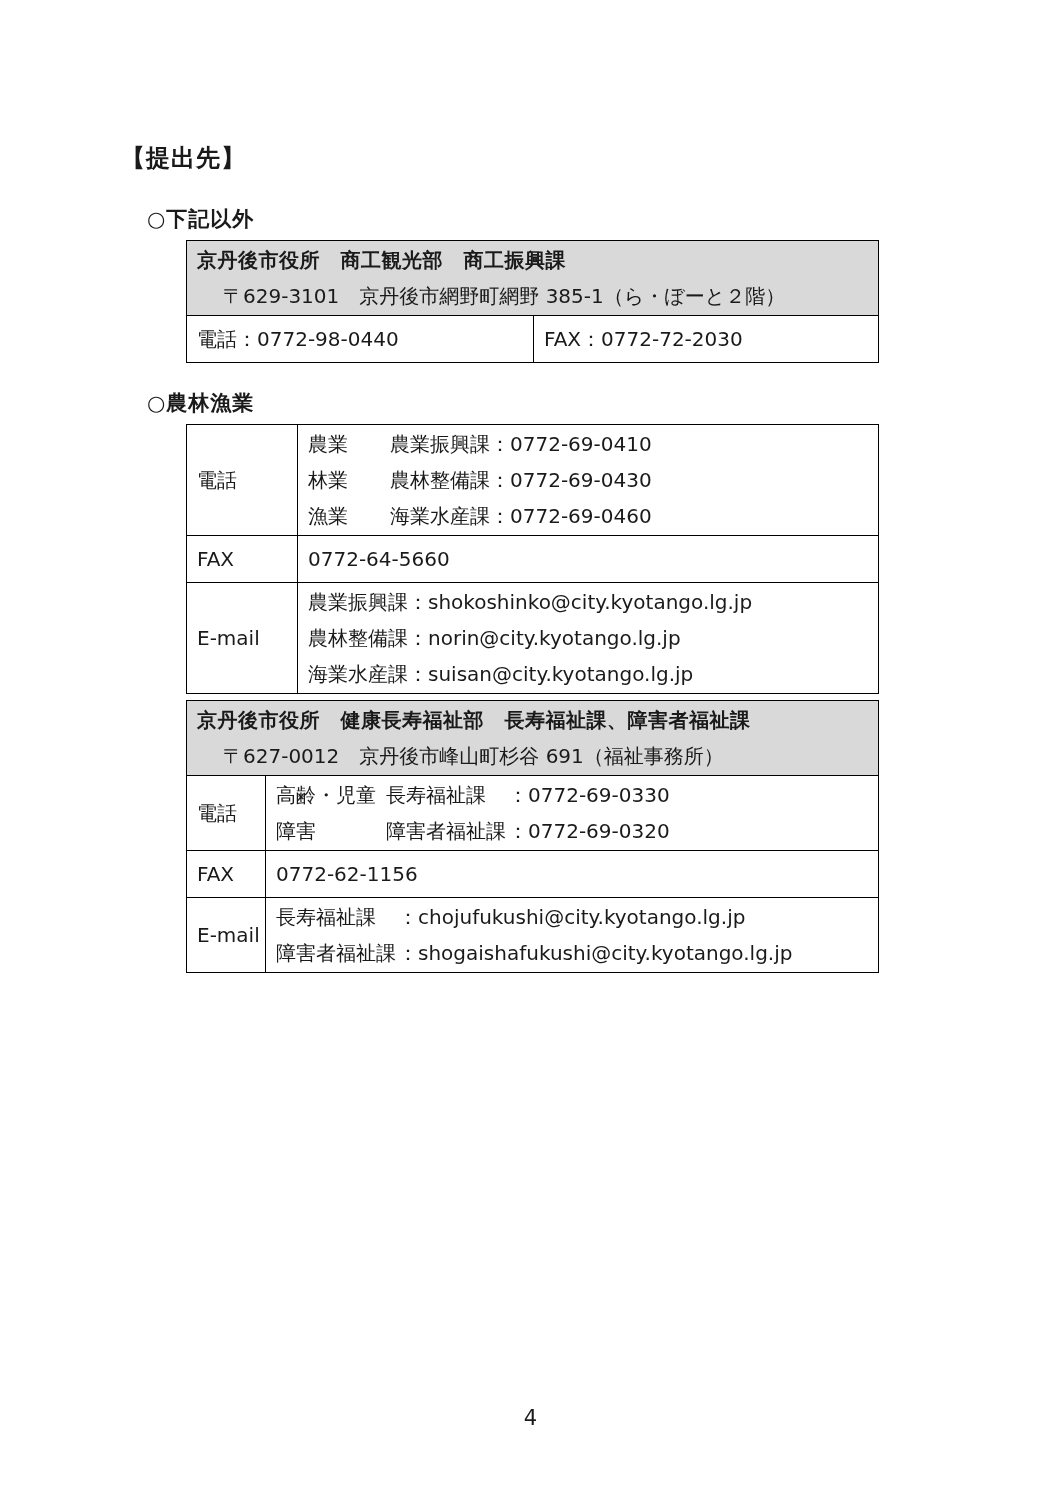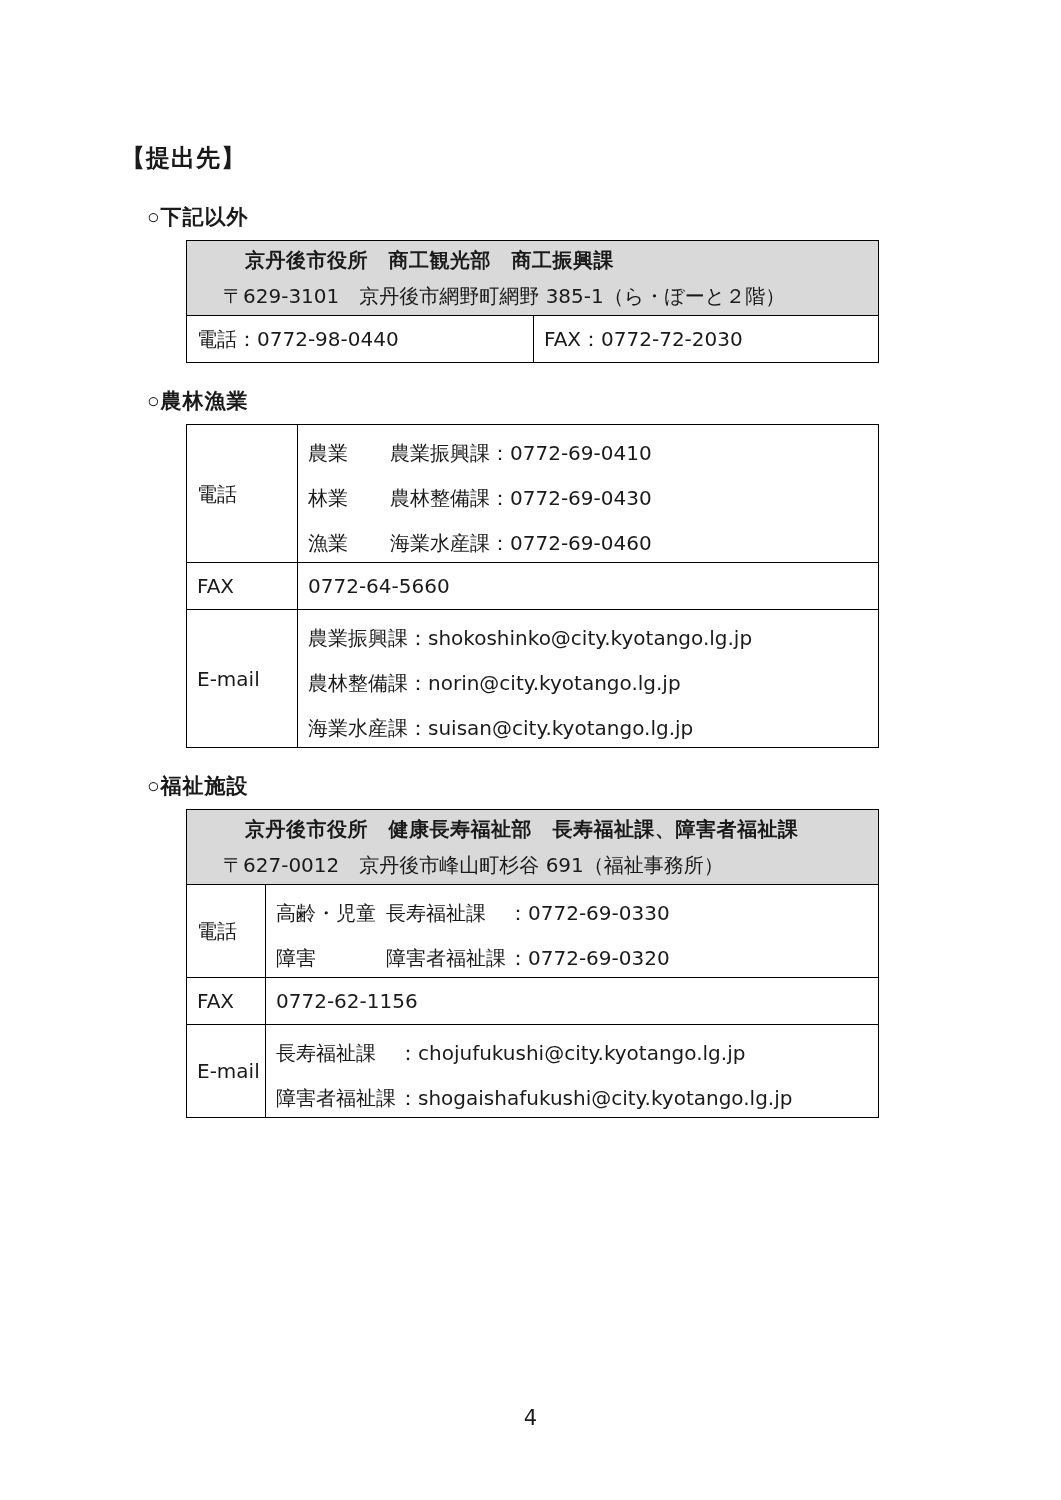--- a/index.html
+++ b/index.html
@@ -14,44 +14,44 @@
   .doc { position: absolute; inset: 0; }
 
   .title {
     margin: 142px 0 0 121px;
     font-size: 24px; font-weight: bold;
     line-height: 32px; letter-spacing: 1px;
   }
   .sec-heading {
     margin-left: 147px;
     font-size: 21px; font-weight: bold;
-    line-height: 30px; letter-spacing: 1px; font-family: Liberation Mono, monospace;
+    line-height: 30px; letter-spacing: 1px;
   }
   .sec-heading.first { margin-top: 30px; }
   .sec-heading.later { margin-top: 25px; }
 
   table.tbl {
     border-collapse: collapse;
     table-layout: fixed;
     width: 692px;
     margin: 6px 0 0 186px;
     font-size: 20px;
   }
   table.tbl td {
     border: 1px solid #000000;
     padding: 1px 10px;
     vertical-align: middle;
     overflow: hidden;
     white-space: nowrap;
   }
   td.hdr { background: #d9d9d9; padding: 2px 10px; }
-  .org  { font-weight: bold; line-height: 36px; letter-spacing: 0.5px; margin-left: 48px; }
+  .org  { font-weight: bold; line-height: 36px; letter-spacing: 0.5px; }
   .addr { line-height: 36px; padding-left: 26px; }
 
-  .line  { line-height: 36px; margin-top: 9px; }
+  .line  { line-height: 36px; }
   td.single { height: 44px; line-height: 36px; }
   td.lbl { line-height: 36px; }
 
   .cat2 { display: inline-block; width: 82px; }
   .cat3 { display: inline-block; width: 110px; }
   .dept3t { display: inline-block; width: 122px; }
   .dept3e { display: inline-block; width: 122px; }
 
   .page-number {
     position: absolute;
@@ -122,21 +122,20 @@
             <span>農林整備課</span><span>：</span><span>norin@city.kyotango.lg.jp</span>
           </div>
           <div class="line">
             <span>海業水産課</span><span>：</span><span>suisan@city.kyotango.lg.jp</span>
           </div>
         </td>
       </tr>
     </tbody>
   </table>
 
-  <div class="sec-heading later">○福祉施設</div>
   <table class="tbl t3">
     <colgroup>
         <col style="width:79px">
         <col style="width:613px">
       </colgroup>
     <tbody>
       <tr>
         <td colspan="2" class="hdr">
           <div class="org">京丹後市役所　健康長寿福祉部　長寿福祉課、障害者福祉課</div>
           <div class="addr">〒627-0012　京丹後市峰山町杉谷 691（福祉事務所）</div>

